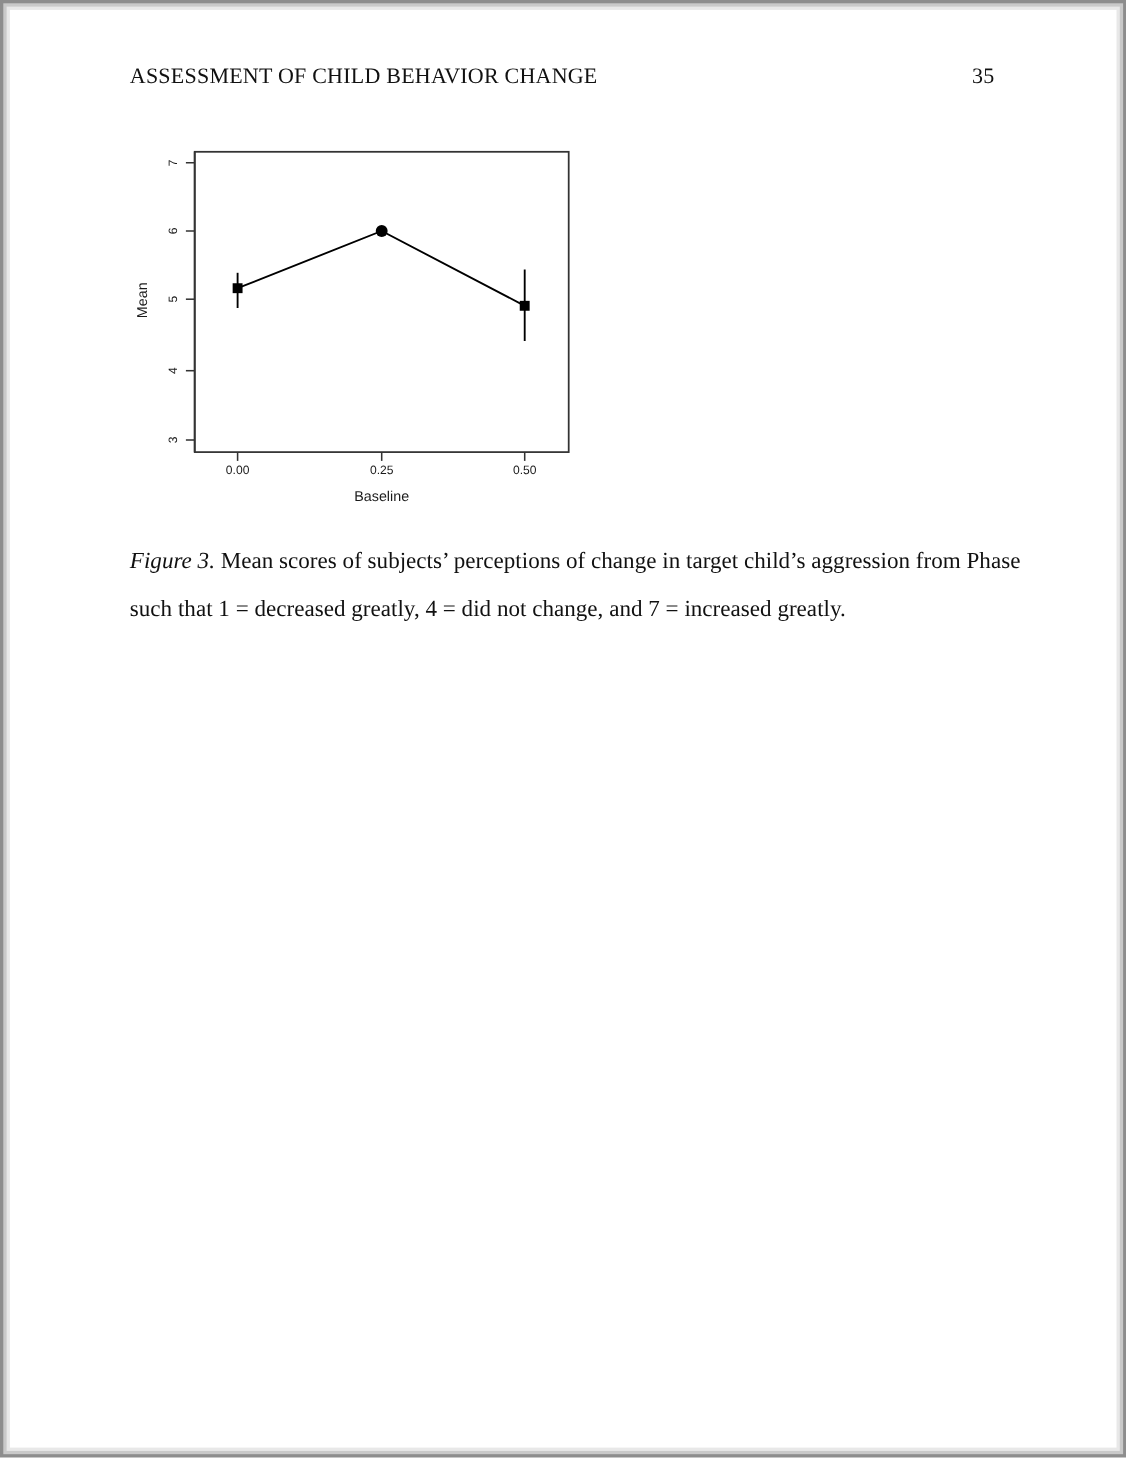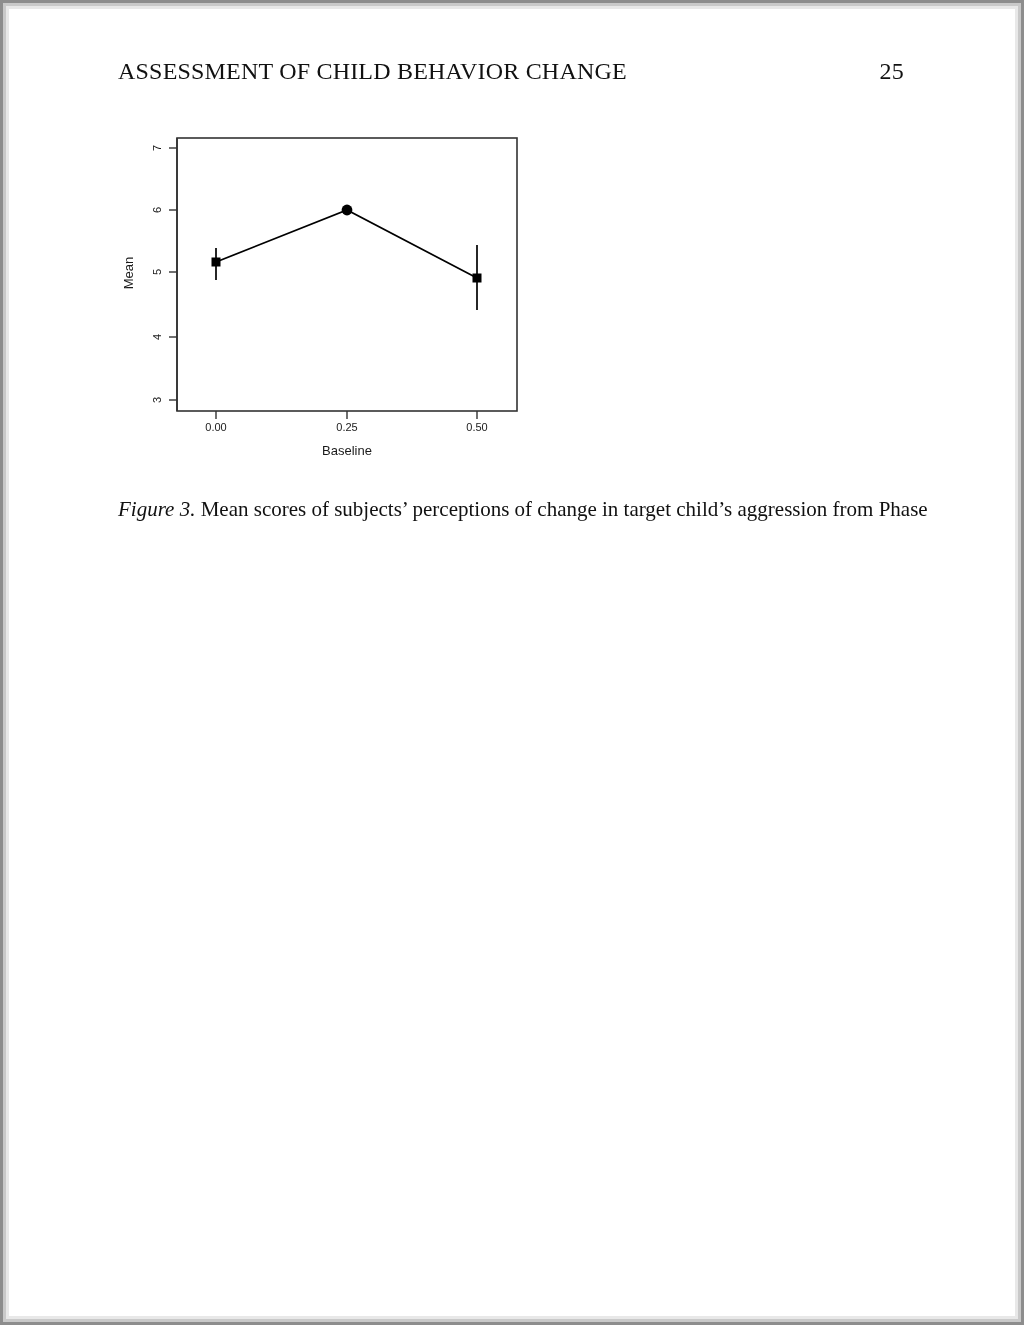--- a/index.html
+++ b/index.html
@@ -47,21 +47,21 @@
   
   #running-head {
     position: absolute;
     left: 118px;
     top: 58px;
     width: 786px;
     display: flex;
     justify-content: space-between;
     align-items: baseline;
     font-family: "Liberation Serif", serif;
-    font-size: 24px;
+    font-size: 20px;
     color: #111111;
     letter-spacing: 0.2px;
   }
   #running-head .rh-title { white-space: nowrap; }
   #running-head .rh-page { white-space: nowrap; }
 
   
   #figure-region {
     position: absolute;
     left: 0px;
@@ -99,21 +99,21 @@
 <body>
 
 <div id="page-frame">
   <div class="bevel-light"></div>
   <div class="bevel-mid"></div>
   <div id="page-sheet"></div>
 </div>
 
 <div id="running-head">
   <span class="rh-title">ASSESSMENT OF CHILD BEHAVIOR CHANGE</span>
-  <span class="rh-page">25</span>
+  <span class="rh-page">35</span>
 </div>
 
 <div id="figure-region">
   <svg id="chart-svg" width="470" height="355" viewBox="0 0 470 355">
 
     <rect id="plot-box" x="77" y="13" width="340" height="273" fill="none" stroke="#333333" stroke-width="1.6"></rect>
 
     <line id="y-axis-spine" x1="77" y1="13" x2="77" y2="286" stroke="#333333" stroke-width="1.6"></line>
 
     <g id="y-ticks" stroke="#333333" stroke-width="1.4">
@@ -158,13 +158,14 @@
     <g id="markers">
       <rect x="111.5" y="132.5" width="9" height="9" fill="#000000"></rect>
       <circle cx="247" cy="85" r="5.4" fill="#000000"></circle>
       <rect x="372.5" y="148.5" width="9" height="9" fill="#000000"></rect>
     </g>
   </svg>
 </div>
 
 <div id="figure-caption">
   <span class="cap-line"><span class="cap-label">Figure 3.</span><span> Mean scores of subjects’ perceptions of change in target child’s aggression from Phase</span></span>
+  <span class="cap-line">such that 1 = decreased greatly, 4 = did not change, and 7 = increased greatly.</span>
 </div>
 
 </body></html>

